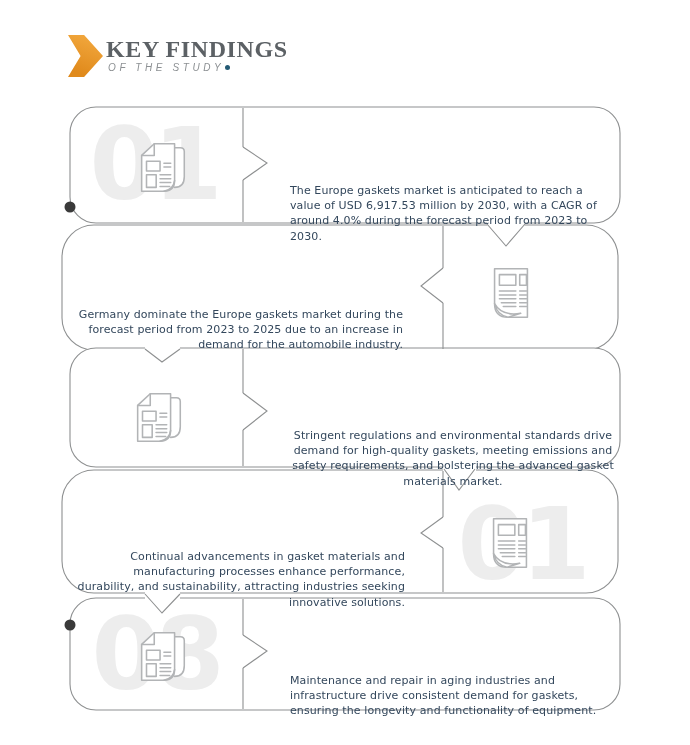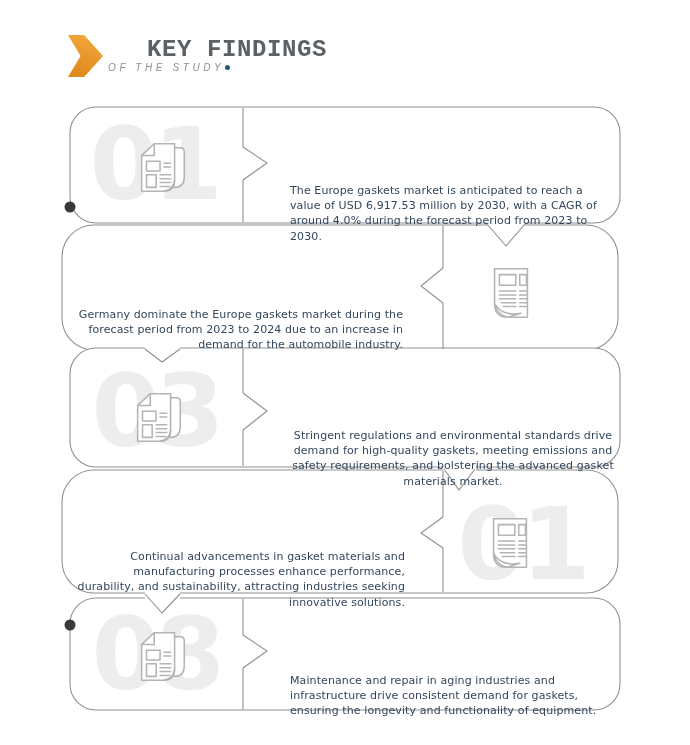--- a/index.html
+++ b/index.html
@@ -8,21 +8,21 @@
     font-family:"DejaVu Sans","Liberation Sans",sans-serif;
   }
   
   .logo-chevron{
     position:absolute;left:68px;top:35px;width:35px;height:42px;
     background:linear-gradient(200deg,#F4AB41 0%,#E08A1C 85%);
     clip-path:polygon(0% 0%,46% 0%,100% 50%,46% 100%,0% 100%,36% 50%);
   }
   .title{
     position:absolute;left:106px;top:36px;font-size:24px;font-weight:bold;
-    color:#5C6165;letter-spacing:0.6px;font-family:Liberation Mono, monospace;margin-left:41px;
+    color:#5C6165;letter-spacing:0.6px;font-family:Liberation Serif, serif;
   }
   .subtitle-row{position:absolute;left:108px;top:62px;display:flex;align-items:center;}
   .subtitle{
     font-size:10px;color:#8C9093;letter-spacing:3.6px;
     font-family:"Liberation Sans",sans-serif;
     font-style:italic;
   }
   .subtitle-dot{width:5px;height:5px;border-radius:50%;background:#245A74;margin-left:1px;}
   
   .frame{position:absolute;left:0;top:0;z-index:0;}
@@ -119,23 +119,22 @@
     <svg viewBox="0 0 48 60" width="48" height="58">
       <g stroke="#B2B4B6" stroke-width="1.6" fill="none" stroke-linejoin="round" stroke-linecap="round">
         <path d="M7,5 H41 V55 H21 C11,55 7,49 7,41 Z" fill="#ffffff"></path>
         <rect x="12" y="11" width="17" height="11"></rect>
         <rect x="33" y="11" width="7" height="11"></rect>
         <path d="M12,28 H29 M33,28 H40 M12,32 H29 M33,32 H40 M12,36 H29 M33,36 H40 M14,40 H29 M33,40 H40 M16,44 H29 M33,44 H40"></path>
         <path d="M7,41 C9,50 15,54 21,55 L34,51 C22,53 12,50 7,41 Z" fill="#ffffff"></path>
       </g>
     </svg>
   </span>
-  <div class="finding-text txt2">Germany dominate the Europe gaskets market during the forecast period from 2023 to 2024 due to an increase in demand for the automobile industry.</div>
+  <div class="finding-text txt2">Germany dominate the Europe gaskets market during the forecast period from 2023 to 2025 due to an increase in demand for the automobile industry.</div>
 
-  <div class="finding-number num3">03</div>
   <span class="finding-icon icon3">
     <svg viewBox="0 0 66 64" width="64" height="62">
       <g stroke="#B2B4B6" stroke-width="1.6" fill="none" stroke-linejoin="round" stroke-linecap="round">
         <path d="M46,11 H52 Q56,11 56,15 V41 Q56,52 46,52" fill="#ffffff"></path>
         <path d="M12,19 L25,7 H46 V45 Q46,56 35,56 H12 Z" fill="#ffffff"></path>
         <path d="M12,19 H25 V7"></path>
         <rect x="17" y="25" width="14" height="10"></rect>
         <path d="M35,27 H42 M35,31 H42"></path>
         <rect x="17" y="39" width="10" height="13"></rect>
         <path d="M31,39 H42 M31,43 H42 M31,47 H42 M31,51 H41"></path>

